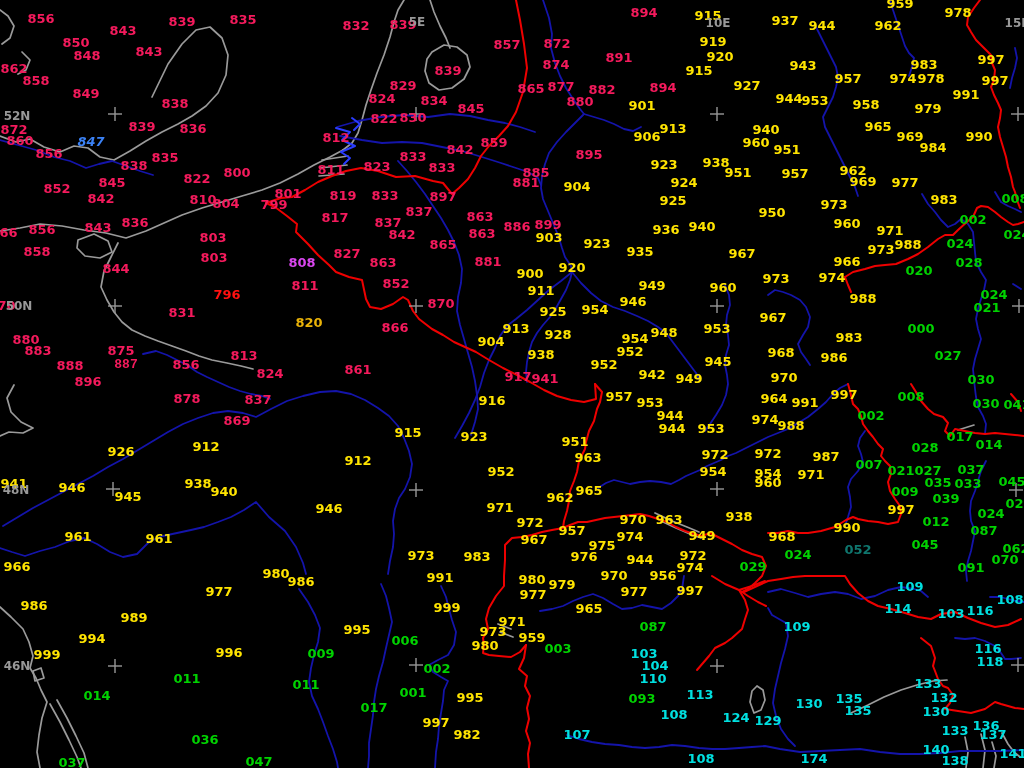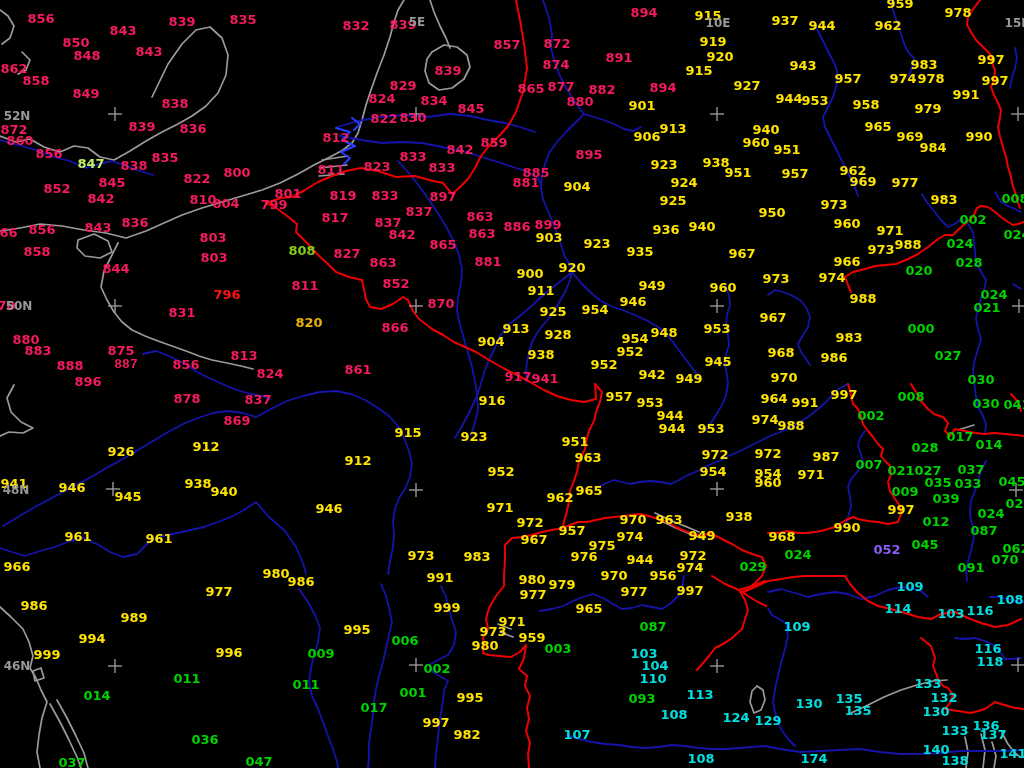--- a/index.html
+++ b/index.html
@@ -181,21 +181,21 @@
       <span class="station" style="left: 434px; top: 100px; color: rgb(244, 26, 92);">834</span>
       <span class="station" style="left: 471px; top: 108px; color: rgb(244, 26, 92);">845</span>
       <span class="station" style="left: 336px; top: 121px; color: rgb(244, 26, 92); margin-top: 16px;">812</span>
       <span class="station" style="left: 384px; top: 118px; color: rgb(244, 26, 92);">822</span>
       <span class="station" style="left: 413px; top: 117px; color: rgb(244, 26, 92);">830</span>
       <span class="station" style="left: 14px; top: 129px; color: rgb(244, 26, 92);">872</span>
       <span class="station" style="left: 142px; top: 126px; color: rgb(244, 26, 92);">839</span>
       <span class="station" style="left: 193px; top: 128px; color: rgb(244, 26, 92);">836</span>
       <span class="station" style="left: 20px; top: 140px; color: rgb(244, 26, 92);">860</span>
       <span class="station" style="left: 49px; top: 153px; color: rgb(244, 26, 92);">856</span>
-      <span class="station" style="left: 91px; top: 163px; color: #bef264;">847</span>
+      <span class="station" style="left: 91px; top: 141px; color: #3b82f6; font-style: italic;">847</span>
       <span class="station" style="left: 134px; top: 165px; color: rgb(244, 26, 92);">838</span>
       <span class="station" style="left: 165px; top: 157px; color: rgb(244, 26, 92);">835</span>
       <span class="station" style="left: 494px; top: 142px; color: rgb(244, 26, 92);">859</span>
       <span class="station" style="left: 460px; top: 149px; color: rgb(244, 26, 92);">842</span>
       <span class="station" style="left: 413px; top: 156px; color: rgb(244, 26, 92);">833</span>
       <span class="station" style="left: 442px; top: 167px; color: rgb(244, 26, 92);">833</span>
       <span class="station" style="left: 331px; top: 169px; color: rgb(244, 26, 92);">811</span>
       <span class="station" style="left: 377px; top: 166px; color: rgb(244, 26, 92);">823</span>
       <span class="station" style="left: 237px; top: 172px; color: rgb(244, 26, 92);">800</span>
       <span class="station" style="left: 197px; top: 178px; color: rgb(244, 26, 92);">822</span>
@@ -282,21 +282,21 @@
       <span class="station" style="left: 244px; top: 355px; color: rgb(244, 26, 92);">813</span>
       <span class="station" style="left: 88px; top: 381px; color: rgb(244, 26, 92);">896</span>
       <span class="station" style="left: 274px; top: 204px; color: rgb(244, 26, 92);">799</span>
       <span class="station" style="left: 335px; top: 217px; color: rgb(244, 26, 92);">817</span>
       <span class="station" style="left: 388px; top: 222px; color: rgb(244, 26, 92);">837</span>
       <span class="station" style="left: 419px; top: 211px; color: rgb(244, 26, 92);">837</span>
       <span class="station" style="left: 402px; top: 234px; color: rgb(244, 26, 92);">842</span>
       <span class="station" style="left: 480px; top: 216px; color: rgb(244, 26, 92);">863</span>
       <span class="station" style="left: 482px; top: 233px; color: rgb(244, 26, 92);">863</span>
       <span class="station" style="left: 443px; top: 244px; color: rgb(244, 26, 92);">865</span>
-      <span class="station" style="left: 302px; top: 250px; color: #84cc16;">808</span>
+      <span class="station" style="left: 302px; top: 262px; color: #d946ef;">808</span>
       <span class="station" style="left: 347px; top: 253px; color: rgb(244, 26, 92);">827</span>
       <span class="station" style="left: 383px; top: 262px; color: rgb(244, 26, 92);">863</span>
       <span class="station" style="left: 488px; top: 261px; color: rgb(244, 26, 92);">881</span>
       <span class="station" style="left: 305px; top: 285px; color: rgb(244, 26, 92);">811</span>
       <span class="station" style="left: 396px; top: 283px; color: rgb(244, 26, 92);">852</span>
       <span class="station" style="left: 441px; top: 303px; color: rgb(244, 26, 92);">870</span>
       <span class="station" style="left: 309px; top: 322px; color: #eab308;">820</span>
       <span class="station" style="left: 395px; top: 327px; color: rgb(244, 26, 92);">866</span>
       <span class="station" style="left: 491px; top: 341px; color: rgb(255, 228, 0);">904</span>
       <span class="station" style="left: 270px; top: 373px; color: rgb(244, 26, 92);">824</span>
@@ -431,21 +431,21 @@
       <span class="station" style="left: 1019px; top: 503px; color: rgb(0, 210, 0);">029</span>
       <span class="station" style="left: 901px; top: 509px; color: rgb(255, 228, 0);">997</span>
       <span class="station" style="left: 768px; top: 453px; color: rgb(255, 228, 0);">972</span>
       <span class="station" style="left: 826px; top: 456px; color: rgb(255, 228, 0);">987</span>
       <span class="station" style="left: 811px; top: 474px; color: rgb(255, 228, 0);">971</span>
       <span class="station" style="left: 768px; top: 473px; color: rgb(255, 228, 0);">954</span>
       <span class="station" style="left: 768px; top: 482px; color: rgb(255, 228, 0);">960</span>
       <span class="station" style="left: 782px; top: 536px; color: rgb(255, 228, 0);">968</span>
       <span class="station" style="left: 847px; top: 527px; color: rgb(255, 228, 0);">990</span>
       <span class="station" style="left: 798px; top: 554px; color: rgb(0, 210, 0);">024</span>
-      <span class="station" style="left: 887px; top: 549px; color: #8b5cf6;">052</span>
+      <span class="station" style="left: 858px; top: 549px; color: #0f766e;">052</span>
       <span class="station" style="left: 925px; top: 544px; color: rgb(0, 210, 0);">045</span>
       <span class="station" style="left: 936px; top: 521px; color: rgb(0, 210, 0); text-align: center;">012</span>
       <span class="station" style="left: 984px; top: 530px; color: rgb(0, 210, 0);">087</span>
       <span class="station" style="left: 991px; top: 513px; color: rgb(0, 210, 0);">024</span>
       <span class="station" style="left: 1016px; top: 548px; color: rgb(0, 210, 0);">062</span>
       <span class="station" style="left: 1005px; top: 559px; color: rgb(0, 210, 0);">070</span>
       <span class="station" style="left: 971px; top: 567px; color: rgb(0, 210, 0);">091</span>
       <span class="station" style="left: 276px; top: 573px; color: rgb(255, 228, 0);">980</span>
       <span class="station" style="left: 301px; top: 581px; color: rgb(255, 228, 0);">986</span>
       <span class="station" style="left: 440px; top: 577px; color: rgb(255, 228, 0);">991</span>

